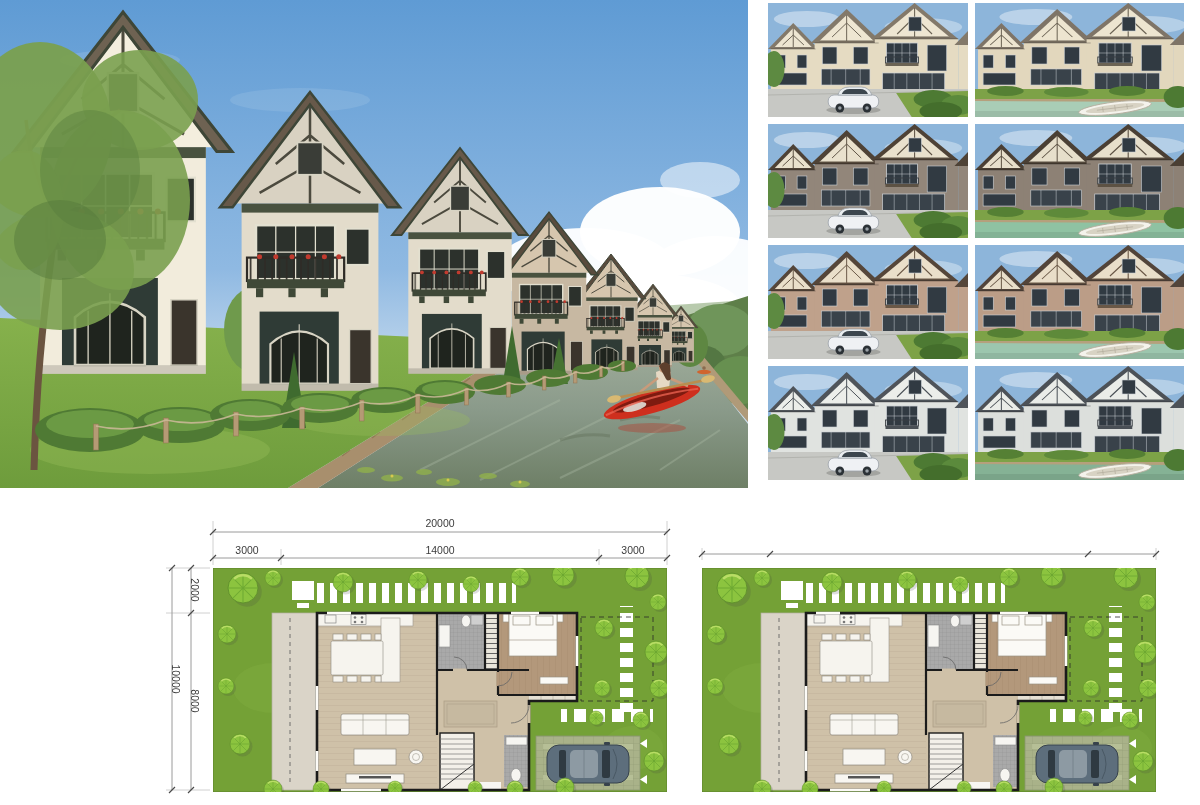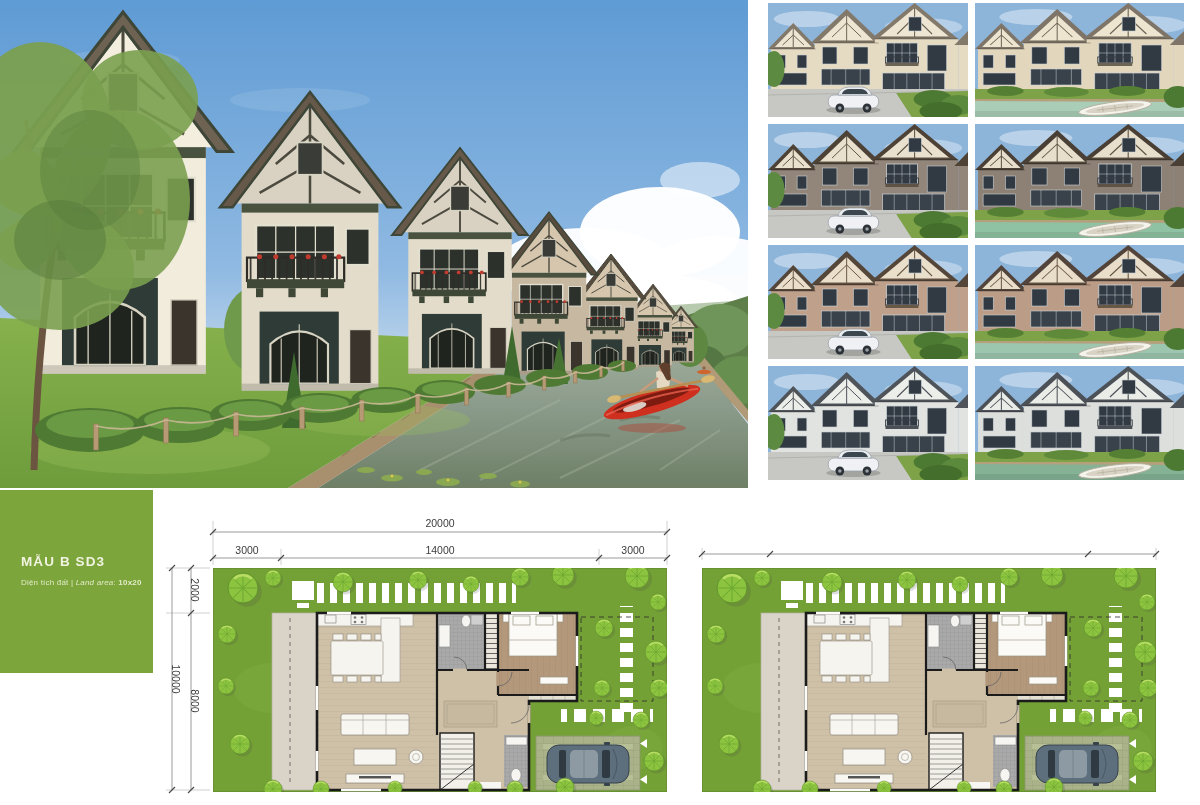--- a/index.html
+++ b/index.html
@@ -495,24 +495,20 @@
           <use href="#th-street"></use>
         </svg>
       </figure>
   <figure class="thumb" style="--wall: #DCDFDC; --gable: #EAECE8; --roof: #4C5157; --timber: #4A5056; --water: #85B295;">
         <svg viewBox="0 0 206 114" preserveAspectRatio="none">
           <use href="#th-canal"></use>
         </svg>
       </figure>
 </div>
 
-<aside class="card">
-  <h2>MẪU B SD3</h2>
-  <p><span>Diện tích đất | </span><em>Land area</em><span>: </span><b>10x20</b></p>
-</aside>
 
 <svg class="plan plan1" viewBox="0 0 454 224">
       <use href="#fp-sym"></use>
     </svg>
 <svg class="plan plan2" viewBox="0 0 454 224">
       <use href="#fp-sym"></use>
     </svg>
 
 <svg class="dims1" viewBox="0 0 545 292">
   <path class="dimext" d="M63,8 V52 M517,8 V52 M131,36 V52 M449,36 V52 M16,55 H60 M16,100 H60 M16,277 H60"></path>

